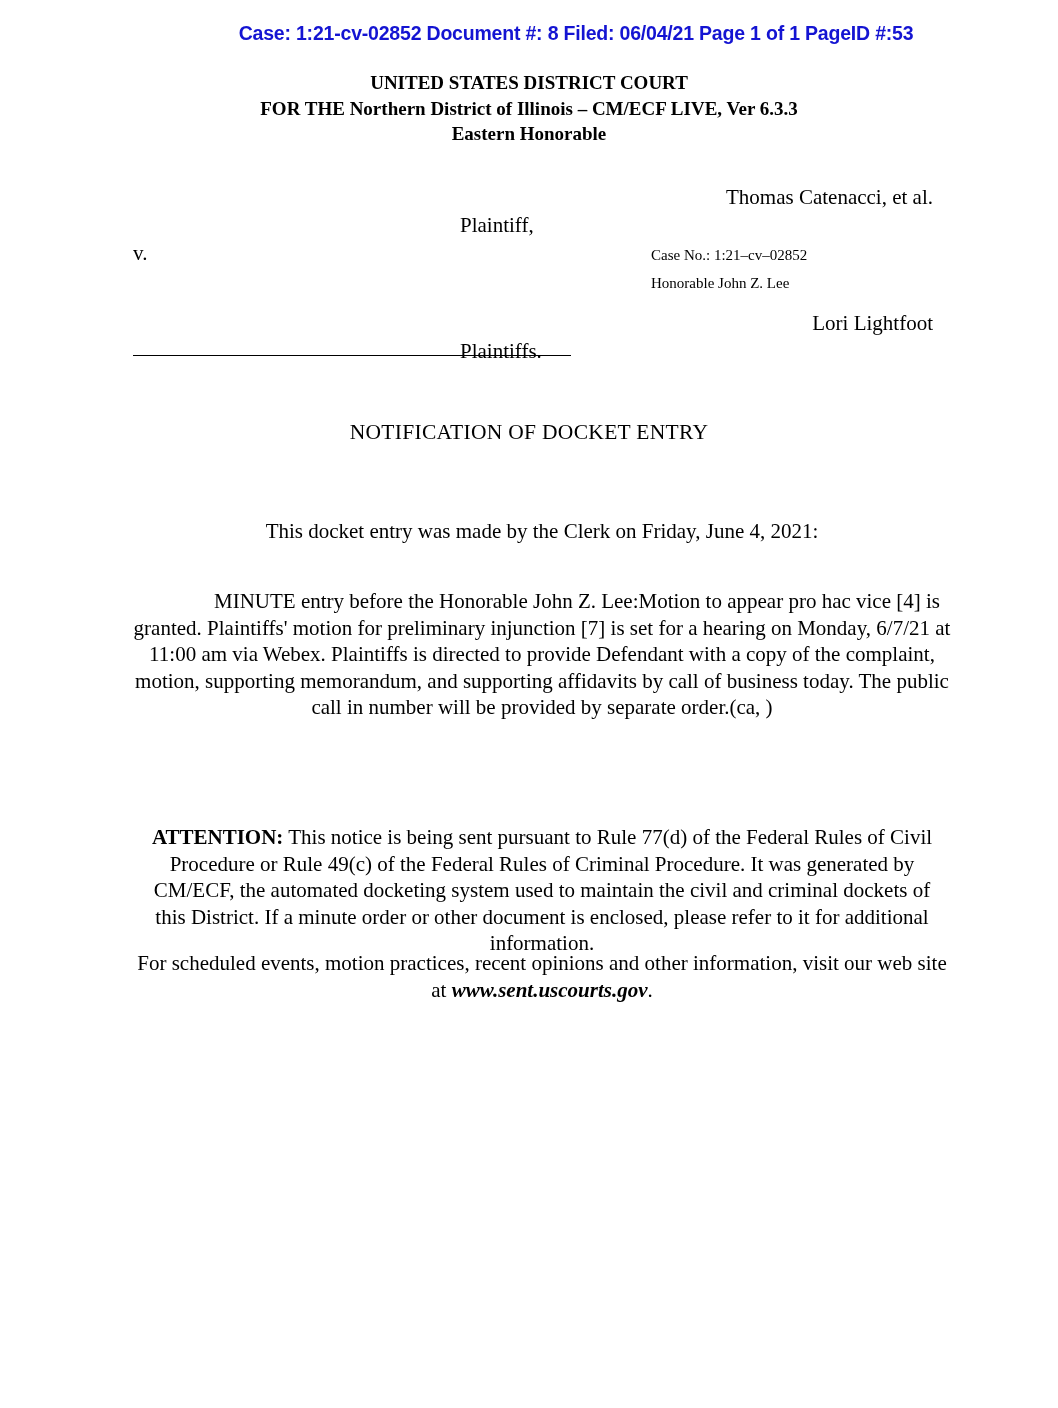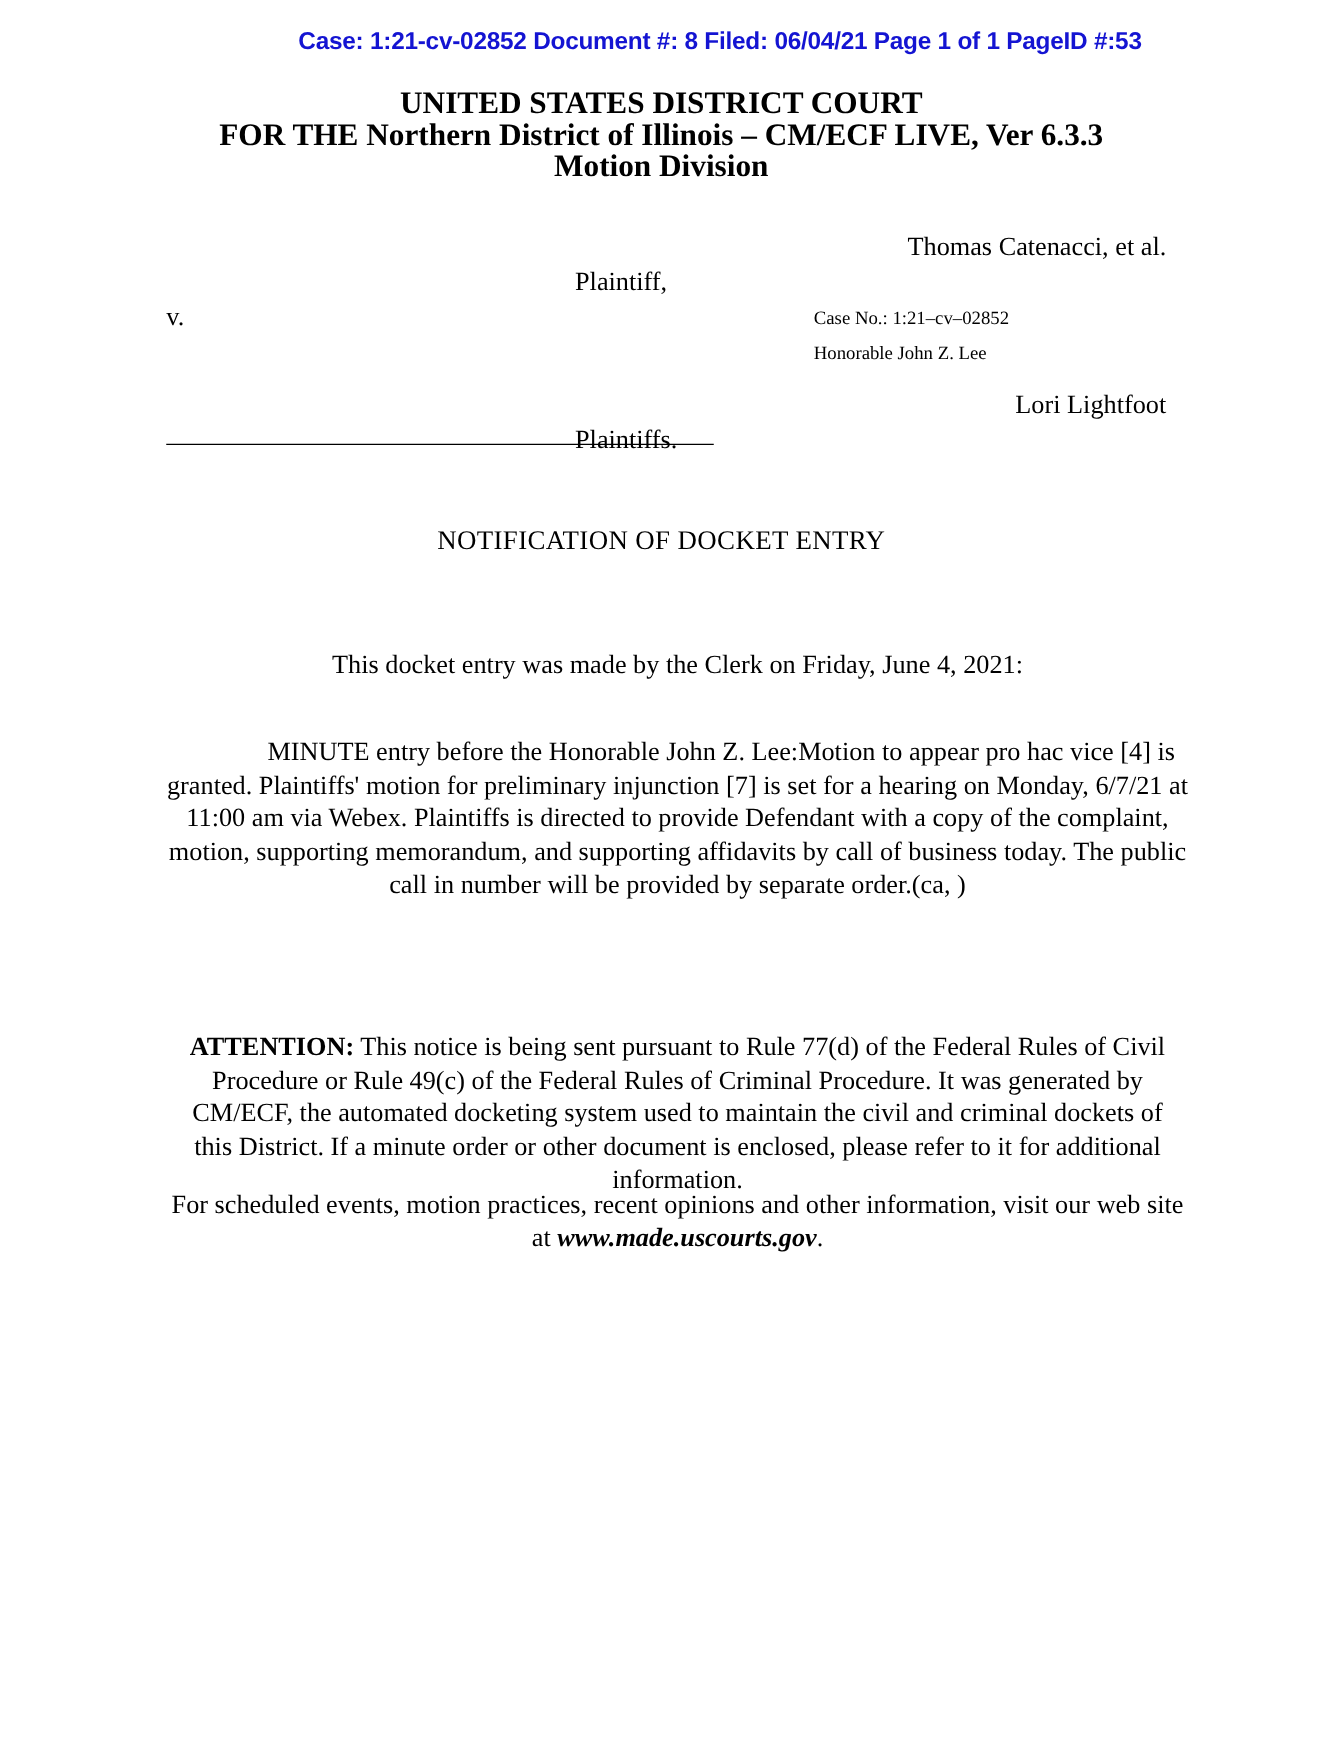--- a/index.html
+++ b/index.html
@@ -38,21 +38,21 @@
   }
 
   
   .court-heading {
     position: absolute;
     top: 70px;
     left: 0;
     width: 1058px;
     text-align: center;
     font-weight: bold;
-    font-size: 25px;
+    font-size: 19px;
     line-height: 25.5px;
   }
   .court-heading div { white-space: nowrap; }
 
   
   .caption {
     position: absolute;
     top: 182px;
     left: 133px;
     width: 800px;
@@ -125,21 +125,21 @@
 </head>
 <body>
 
 <div class="page">
 
   <div class="ecf-stamp">Case: 1:21-cv-02852 Document #: 8 Filed: 06/04/21 Page 1 of 1 PageID #:53</div>
 
   <div class="court-heading">
     <div>UNITED STATES DISTRICT COURT</div>
     <div>FOR THE Northern District of Illinois – CM/ECF LIVE, Ver 6.3.3</div>
-    <div>Motion Division</div>
+    <div>Eastern Honorable</div>
   </div>
 
   <div class="caption">
     <div class="cap-party">Thomas Catenacci, et al.</div>
     <div class="row">
       <span class="cap-role">Plaintiff,</span>
     </div>
     <div class="row" style="height:34px;">
       <span class="cap-party">v.</span>
       <span class="cap-right" style="top:2px;">Case No.: 1:21–cv–02852</span>
@@ -161,16 +161,16 @@
 
   <div class="body-block minute-entry">
     <p>MINUTE entry before the Honorable John Z. Lee:Motion to appear pro hac vice [4] is granted. Plaintiffs' motion for preliminary injunction [7] is set for a hearing on Monday, 6/7/21 at 11:00 am via Webex. Plaintiffs is directed to provide Defendant with a copy of the complaint, motion, supporting memorandum, and supporting affidavits by call of business today. The public call in number will be provided by separate order.(ca, )</p>
   </div>
 
   <div class="body-block attention">
     <p><b class="bold">ATTENTION:</b><span> This notice is being sent pursuant to Rule 77(d) of the Federal Rules of Civil Procedure or Rule 49(c) of the Federal Rules of Criminal Procedure. It was generated by CM/ECF, the automated docketing system used to maintain the civil and criminal dockets of this District. If a minute order or other document is enclosed, please refer to it for additional information.</span></p>
   </div>
 
   <div class="body-block website-note">
-    <p><span>For scheduled events, motion practices, recent opinions and other information, visit our web site at </span><span class="url">www.made.uscourts.gov</span><span>.</span></p>
+    <p><span>For scheduled events, motion practices, recent opinions and other information, visit our web site at </span><span class="url">www.sent.uscourts.gov</span><span>.</span></p>
   </div>
 
 </div>
 
 </body></html>

